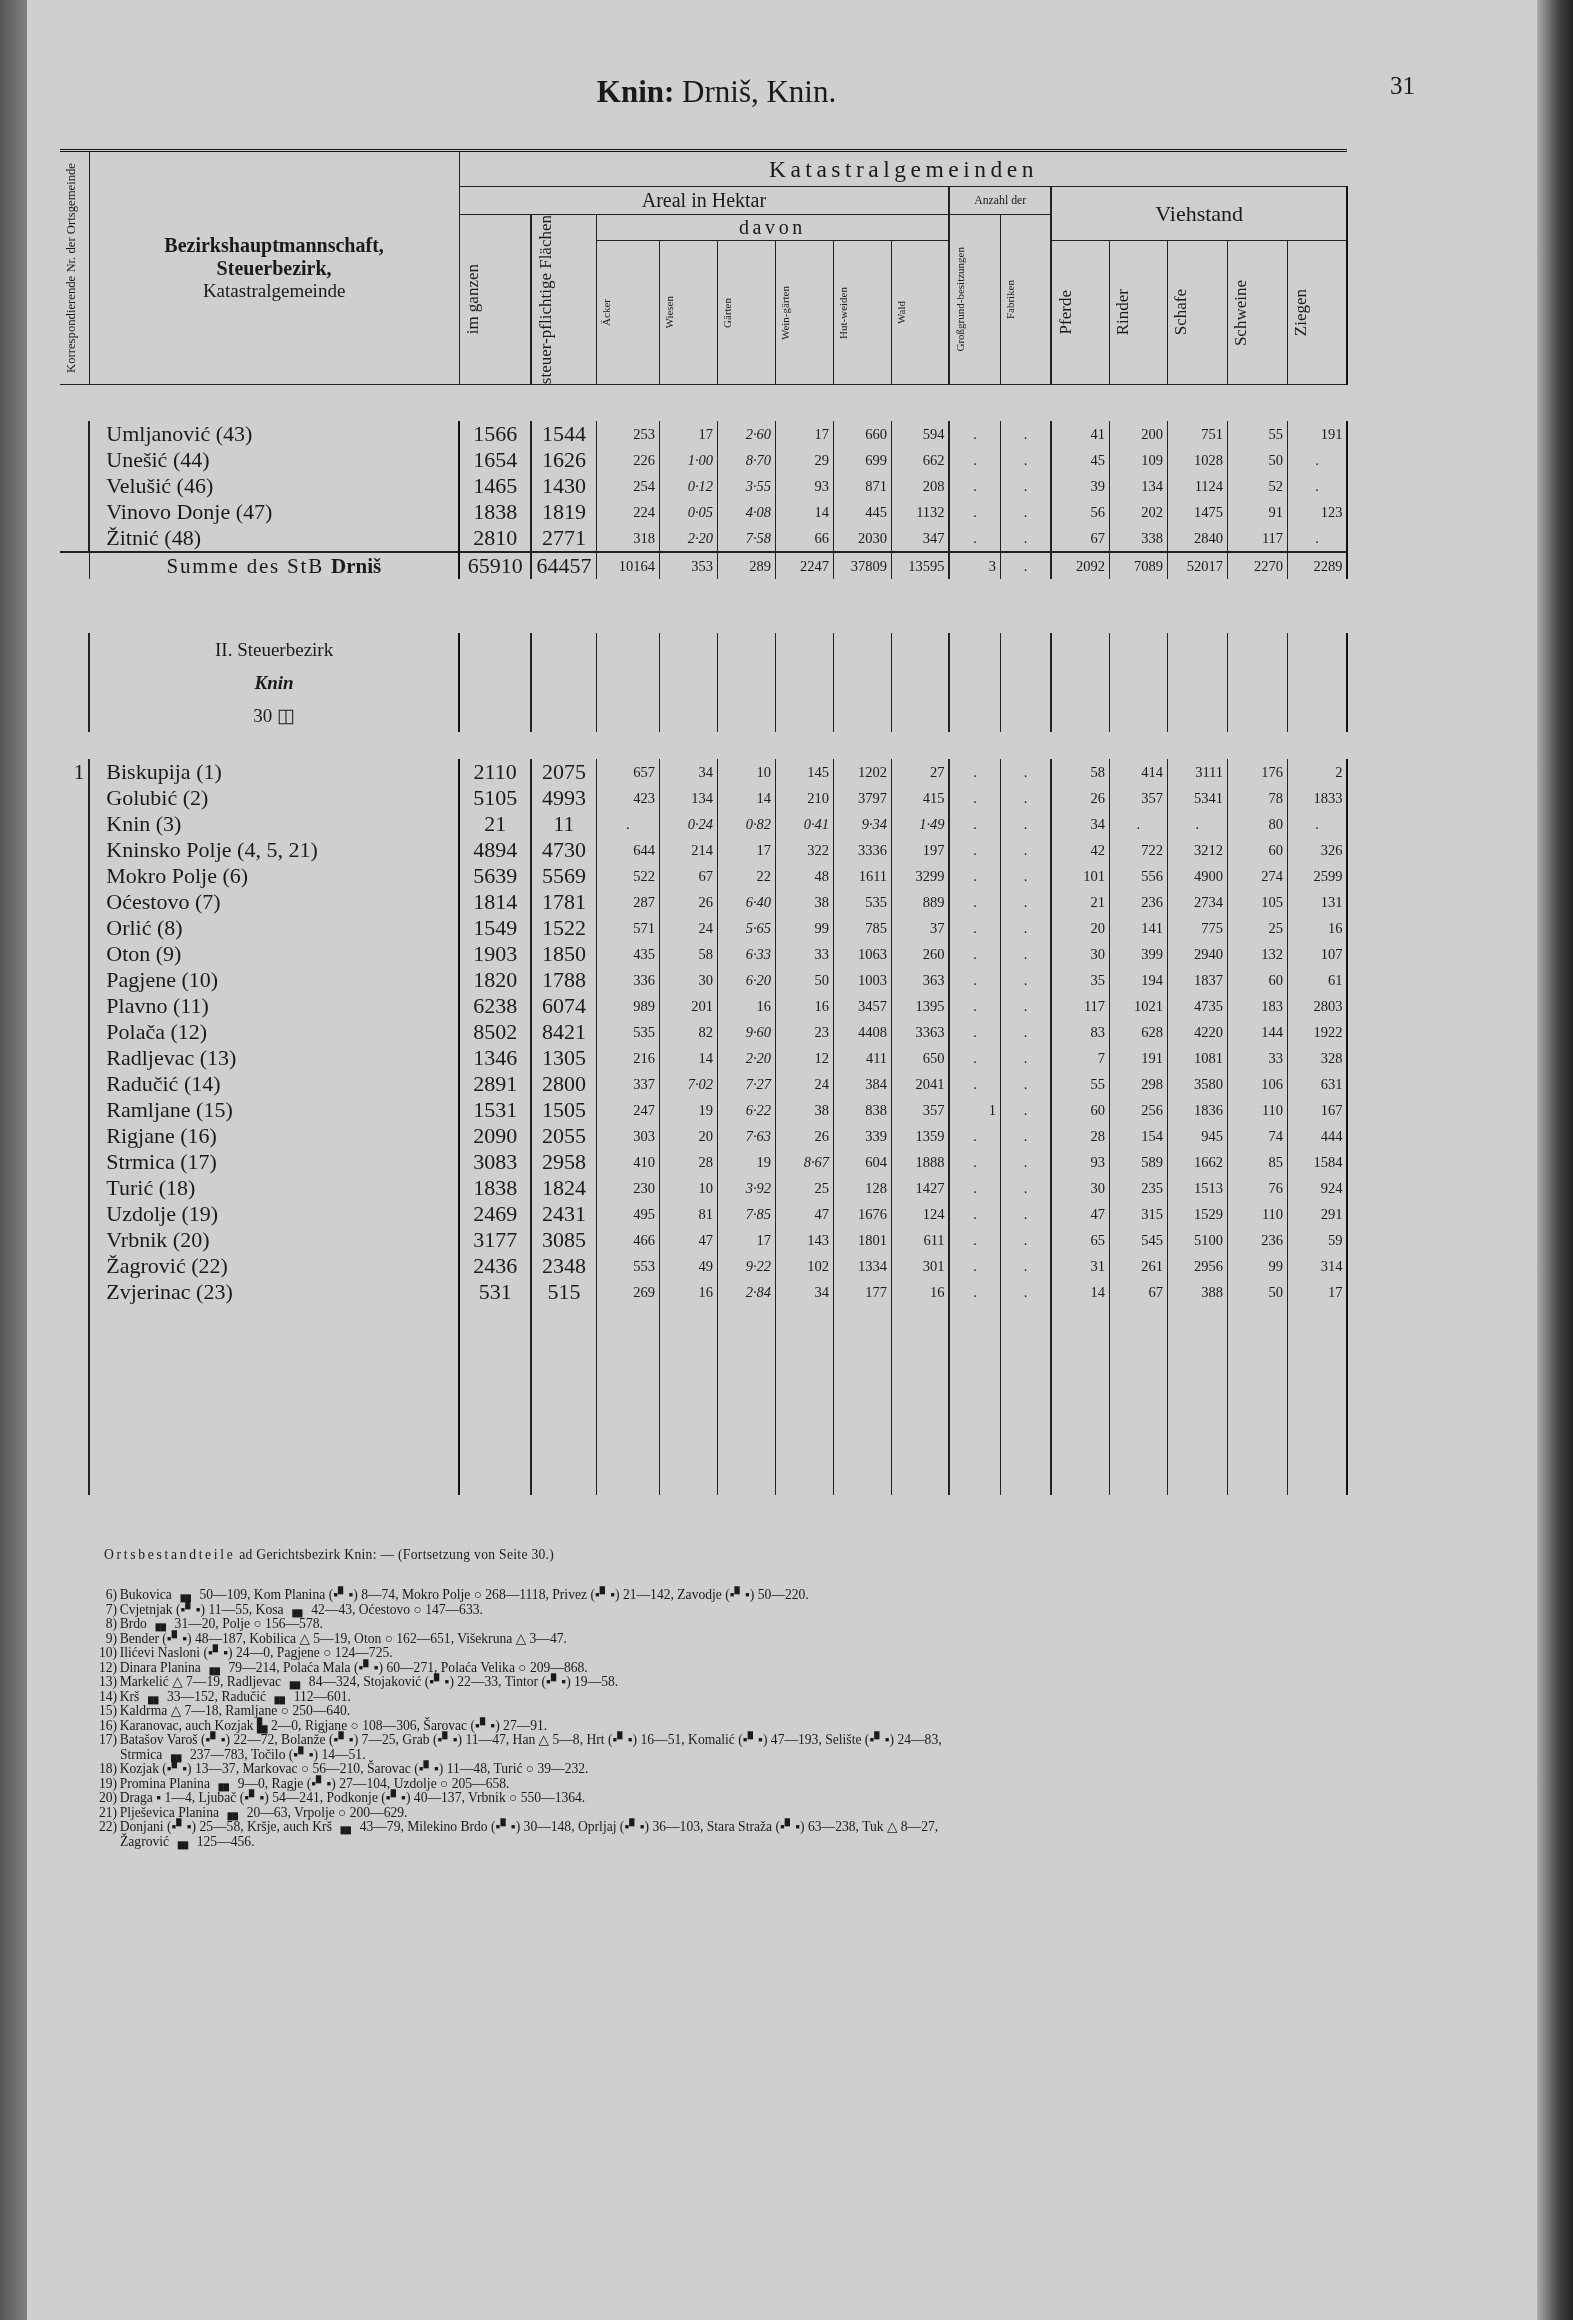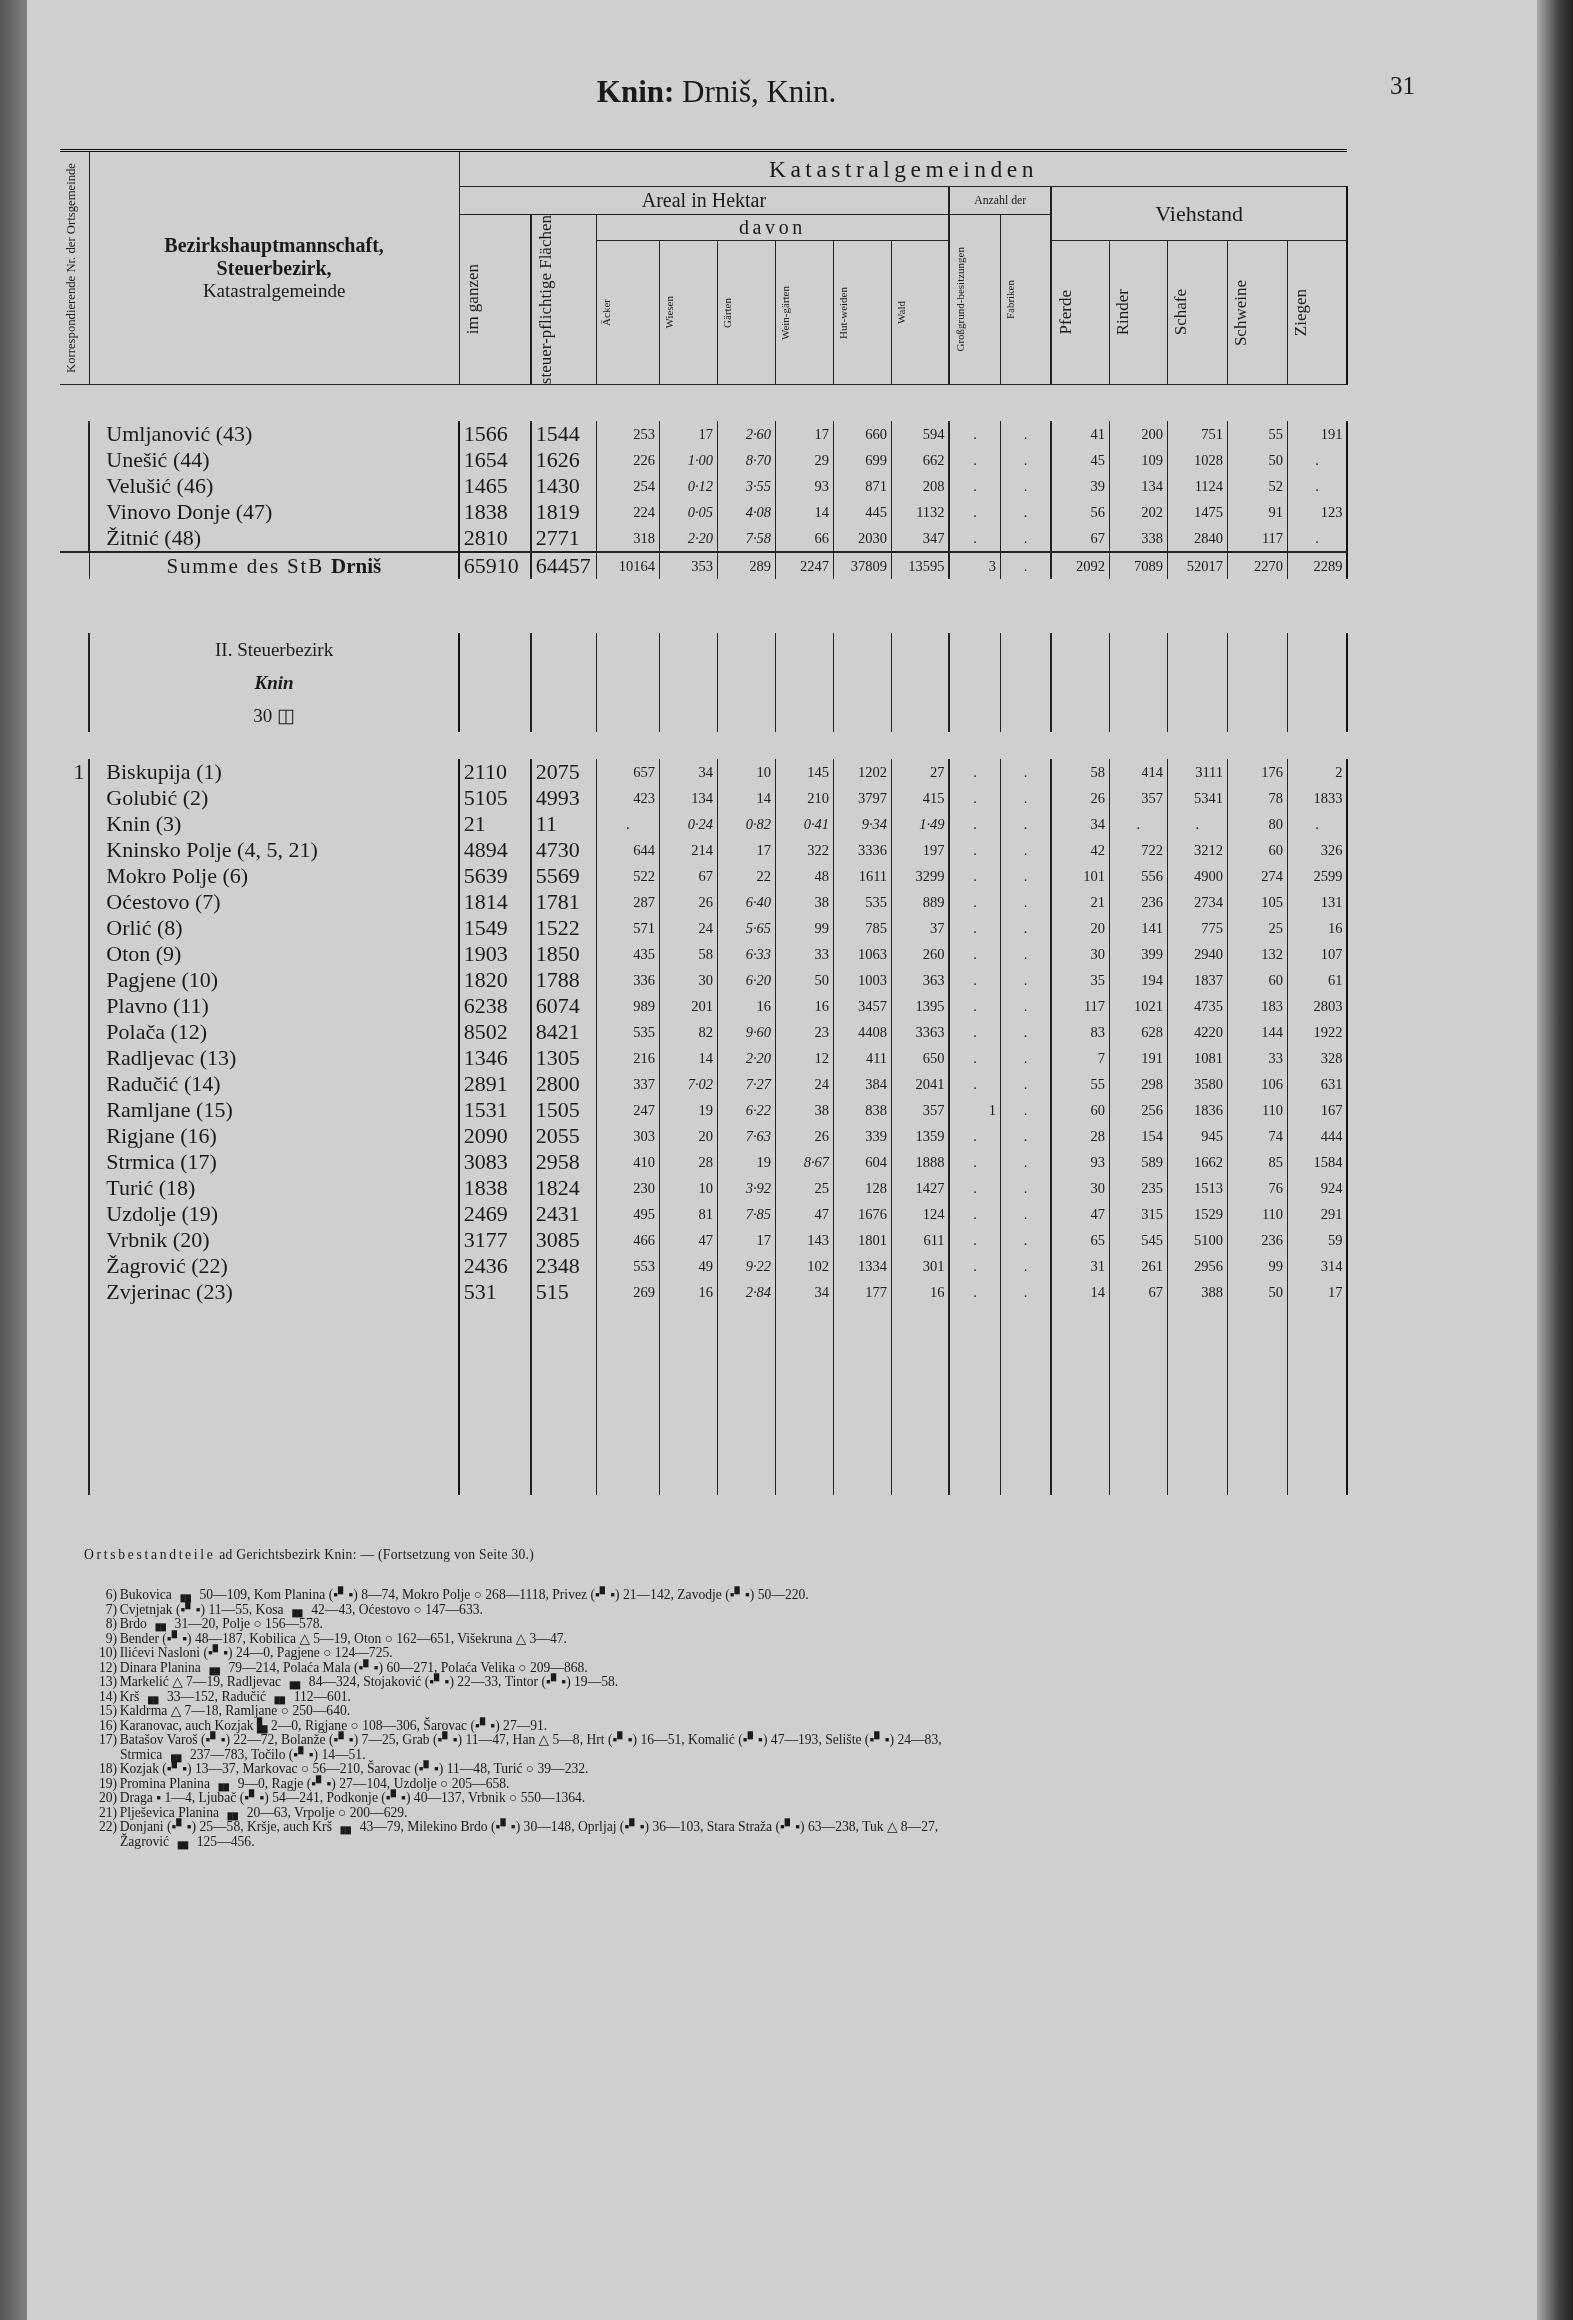--- a/index.html
+++ b/index.html
@@ -11,28 +11,28 @@
   .running-head b{font-weight:bold;}
   .page-no{position:absolute;right:158px;top:72px;font-size:25px;font-family:"Liberation Serif",serif;}
   table.grid{position:absolute;left:60px;top:149px;border-collapse:collapse;font-family:"Liberation Serif",serif;table-layout:fixed;}
   table.grid td, table.grid th{border-left:1.4px solid #222;padding:0 3.6px;font-weight:normal;}
   table.grid th{border-bottom:1.4px solid #222;vertical-align:middle;text-align:center;font-size:18px;}
   .topline{border-top:3.6px double #111 !important;}
   .vert{writing-mode:vertical-rl;transform:rotate(180deg);font-size:17px;white-space:nowrap;}
   .vert.small{font-size:12.7px;}
   .vert.tiny{font-size:11px;}
   .lab{font-size:20px;text-align:center;}
-  .num{text-align:left;font-size:22px;height:24.4px;white-space:nowrap;}
+  .num{text-align:center;font-size:22px;height:24.4px;white-space:nowrap;}
   .snum{text-align:right;font-size:14.5px;height:24.4px;white-space:nowrap;}
   .dot{text-align:center;font-size:14.5px;}
   .name{font-size:22px;white-space:nowrap;text-align:left;height:24.4px;}
   .it{font-style:italic;}
   .sumrow td{border-top:2.7px solid #222;padding-top:9px;padding-bottom:9px;}
   .spacer td{height:36px;}
-  .ortsb{position:absolute;left:84px;top:1547px;font-size:13.6px;font-family:"Liberation Serif",serif;letter-spacing:0.3px;}
+  .ortsb{position:absolute;left:104px;top:1547px;font-size:13.6px;font-family:"Liberation Serif",serif;letter-spacing:0.3px;}
   .notes{position:absolute;left:90px;top:1588px;width:1339px;font-size:13.6px;font-family:"Liberation Serif",serif;line-height:14.5px;}
   .note{white-space:nowrap;}
   .note .n{display:inline-block;width:27px;text-align:right;margin-right:2.7px;}
   .note.cont{padding-left:30px;}
   .sect-head{text-align:center;font-size:19px;line-height:33px;}
   .rnum{font-weight:bold;font-size:22px;text-align:right;}
 </style>
 </head>
 <body>
 

